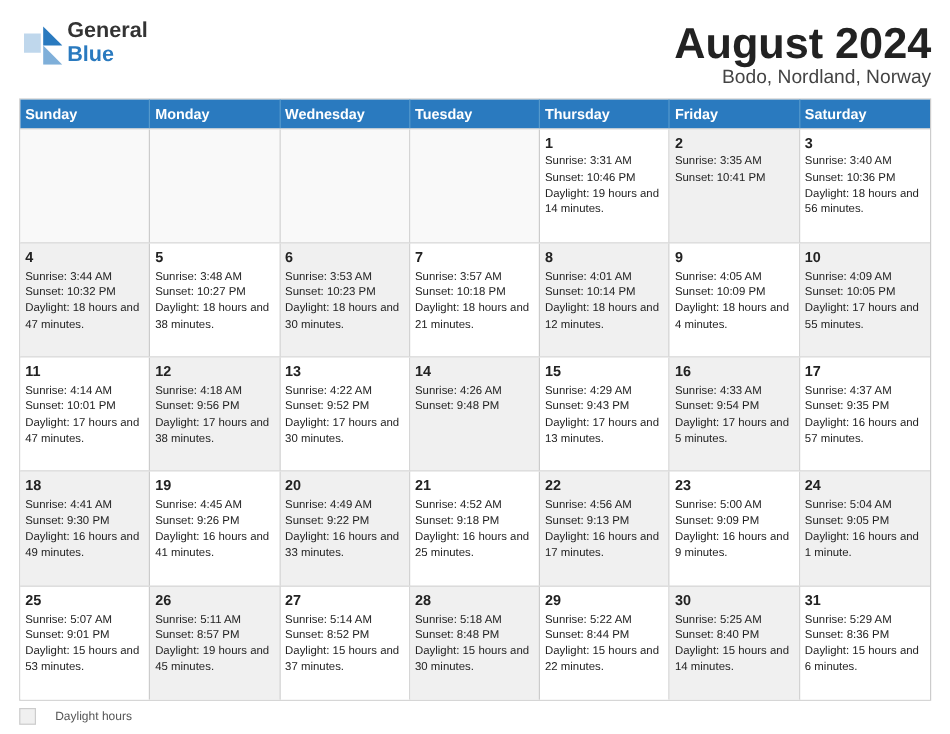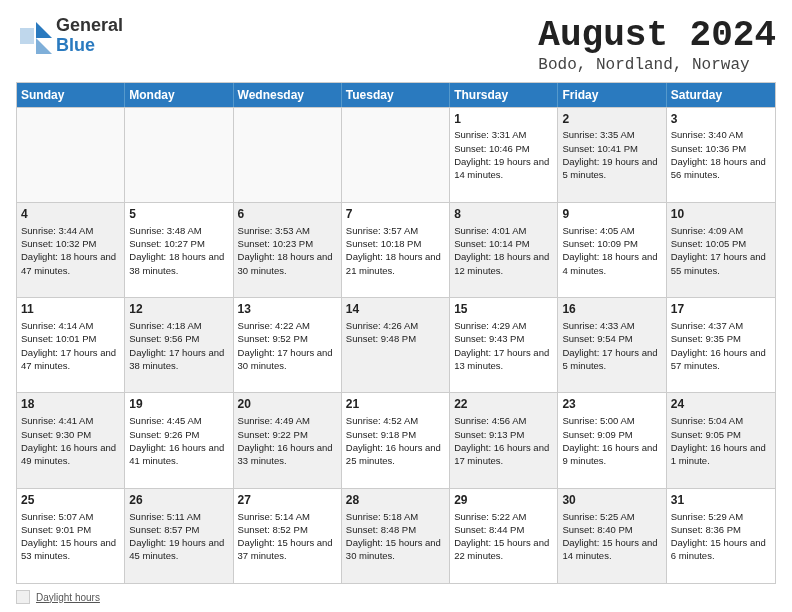--- a/index.html
+++ b/index.html
@@ -35,22 +35,21 @@
       line-height: 1.1;
     }
     .logo-general { color: #333; }
     .logo-blue { color: #2a7abf; }
     .logo-icon {
       width: 36px;
       height: 36px;
       margin-right: 4px;
     }
     .title-block {
-      text-align: left;
-      font-family: Liberation Mono, monospace;
+      text-align: right;
     }
     .title-month {
       font-size: 36px;
       font-weight: bold;
       color: #222;
       line-height: 1.1;
     }
     .title-location {
       font-size: 16px;
       color: #444;
@@ -104,22 +103,21 @@
       color: #222;
       display: block;
       margin-bottom: 1px;
     }
     .legend {
       margin-top: 6px;
       font-size: 10px;
       color: #555;
       display: flex;
       align-items: center;
-      gap: 6px;
-      text-decoration: underline;
+      gap: 16px;
     }
     .legend-box {
       width: 14px;
       height: 14px;
       background: #f0f0f0;
       border: 1px solid #ccc;
       display: inline-block;
     }
   </style>
 </head>
@@ -165,21 +163,20 @@
           <div class="cal-cell">
             <span class="cal-day-num">1</span>
             <div>Sunrise: 3:31 AM</div>
             <div>Sunset: 10:46 PM</div>
             <div>Daylight: 19 hours and 14 minutes.</div>
           </div>
           <div class="cal-cell shaded">
             <span class="cal-day-num">2</span>
             <div>Sunrise: 3:35 AM</div>
             <div>Sunset: 10:41 PM</div>
-            <div>Daylight: 19 hours and 5 minutes.</div>
           </div>
           <div class="cal-cell">
             <span class="cal-day-num">3</span>
             <div>Sunrise: 3:40 AM</div>
             <div>Sunset: 10:36 PM</div>
             <div>Daylight: 18 hours and 56 minutes.</div>
           </div>
         </div>
         <div class="cal-week">
           <div class="cal-cell shaded">

